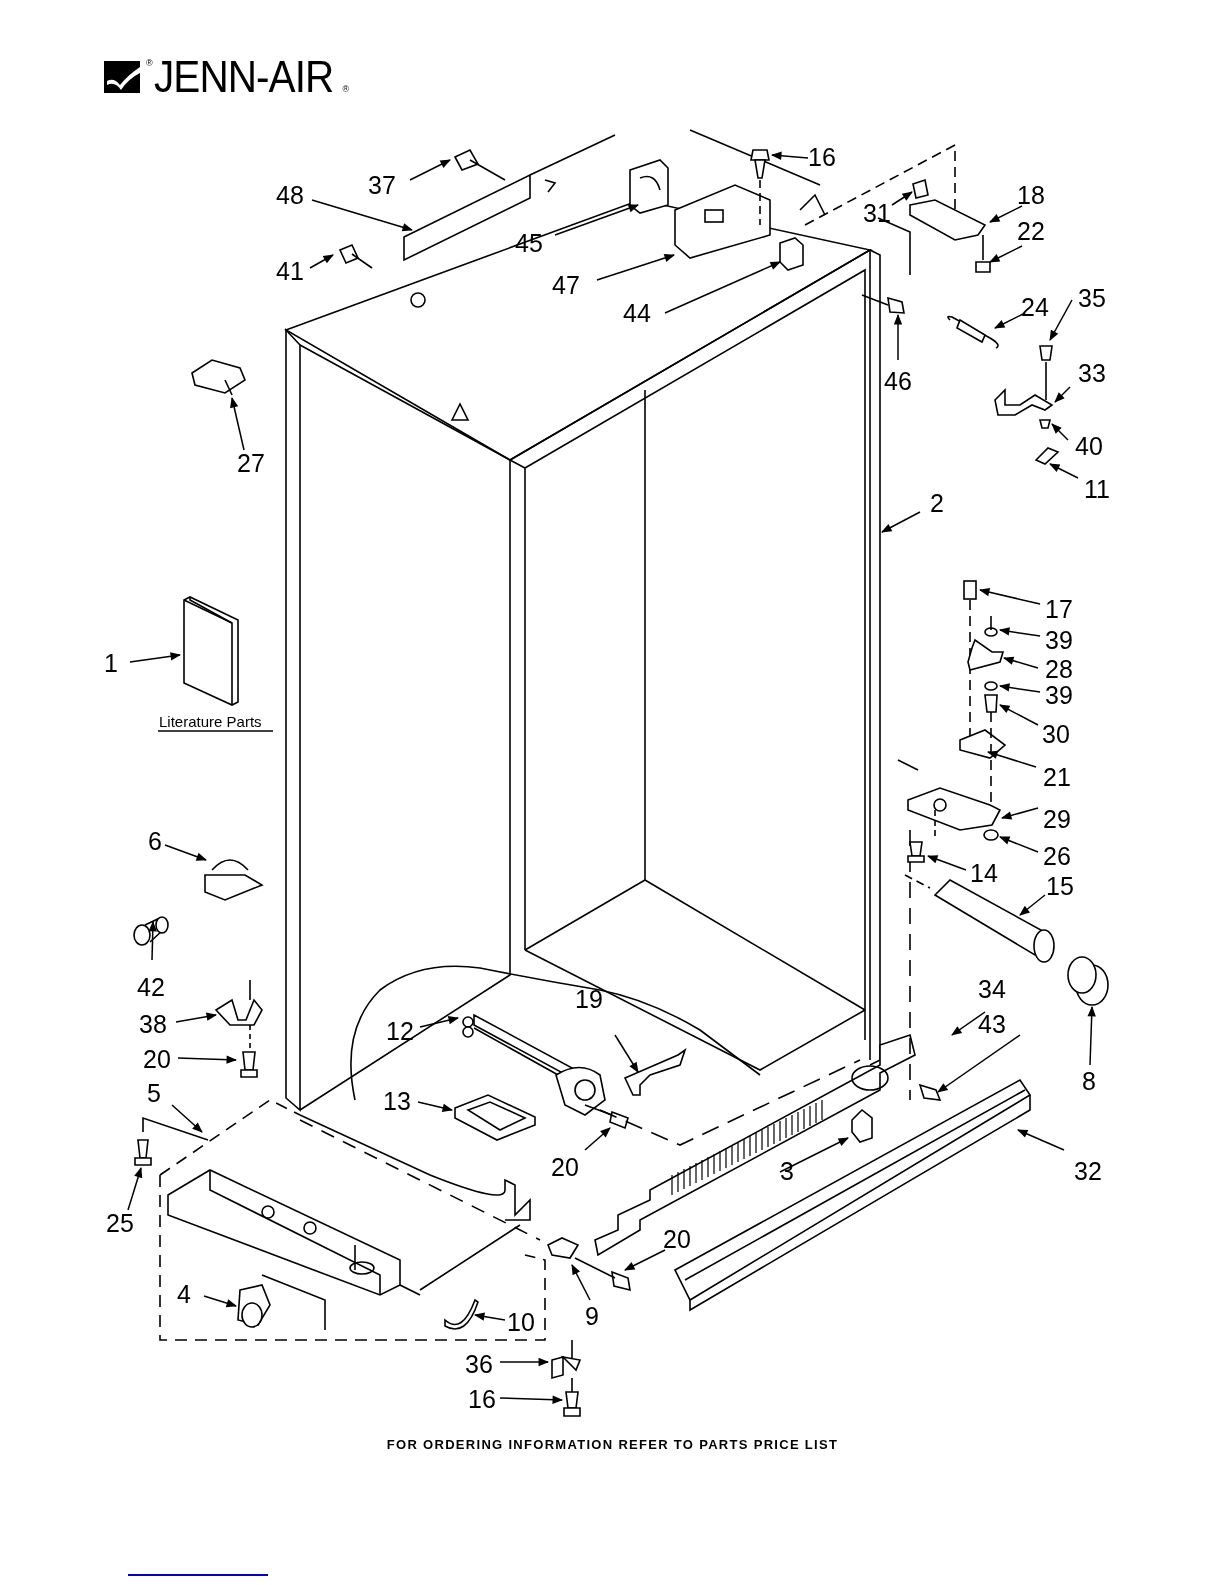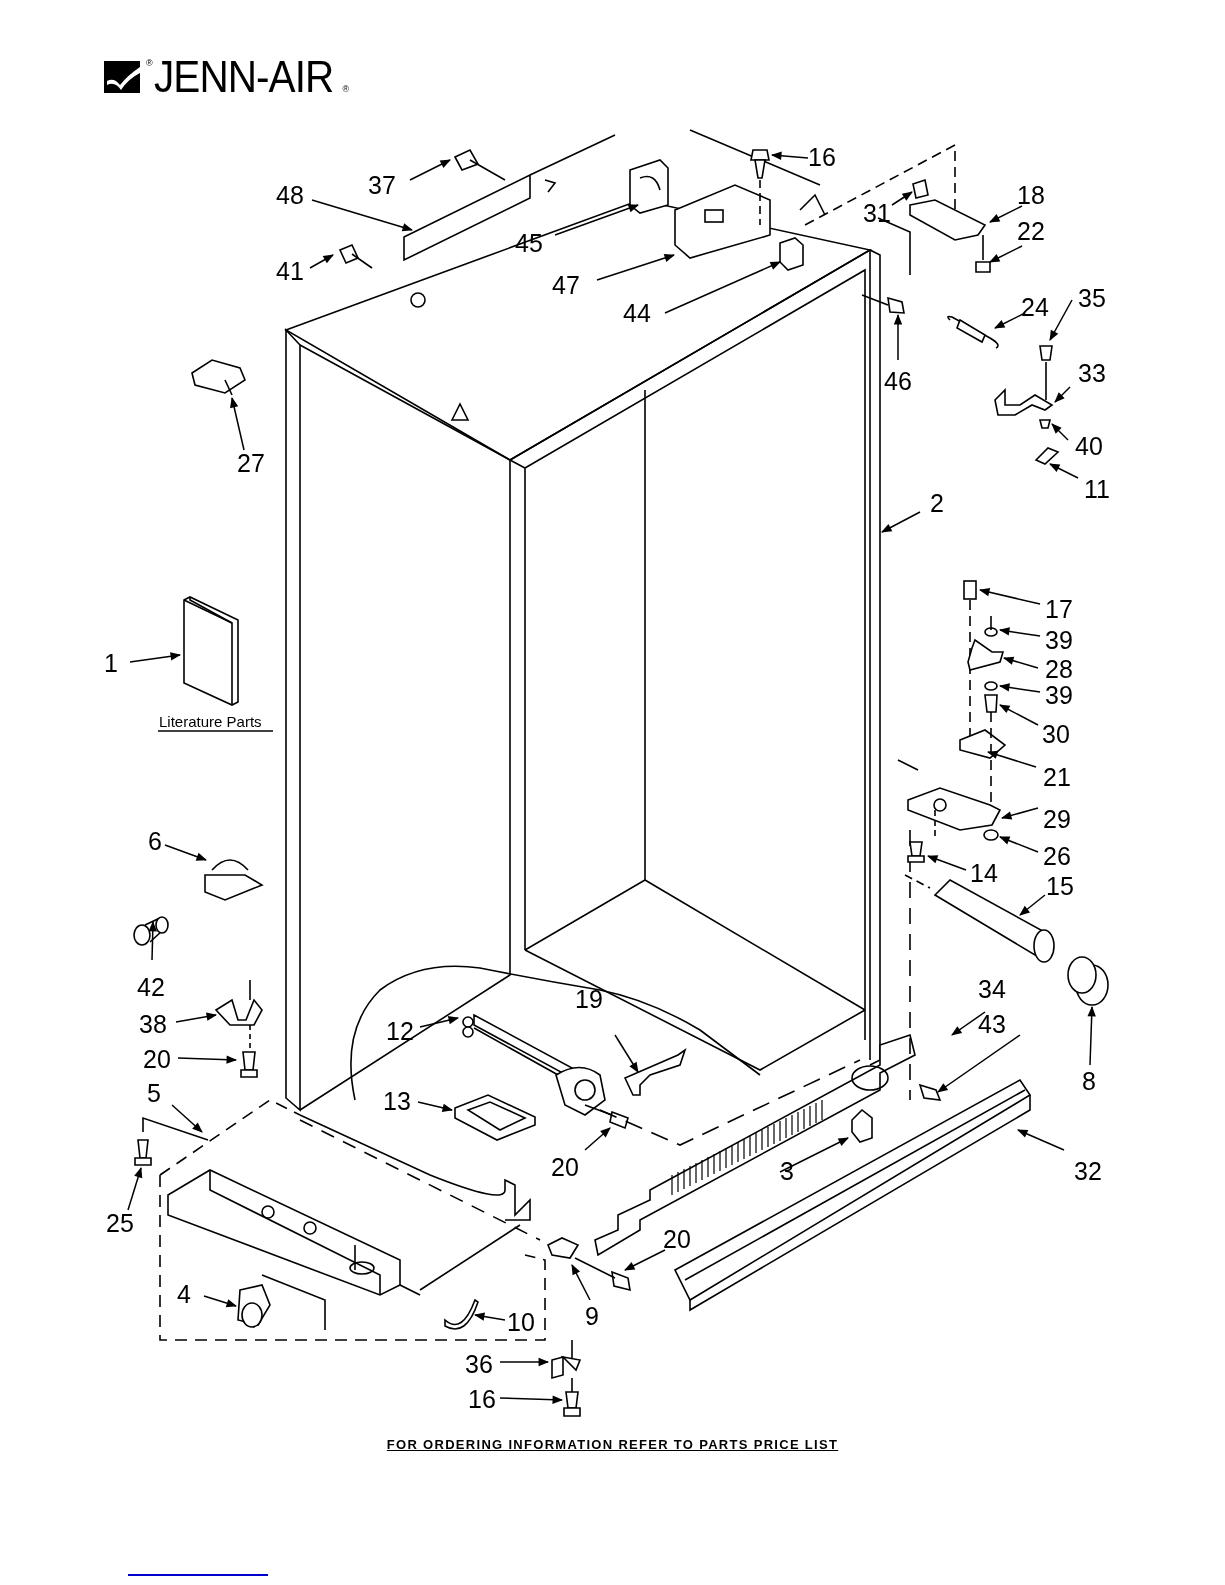--- a/index.html
+++ b/index.html
@@ -7,21 +7,21 @@
          font-family: "Liberation Sans", sans-serif; color: #000; }
   #logo { position: absolute; left: 104px; top: 52px; height: 50px; display: flex; align-items: center; }
   #logo .mark { width: 40px; height: 40px; }
   #logo .reg1 { font-size: 9px; position: relative; top: -14px; margin: 0 1px 0 2px; }
   #logo .word { font-size: 44px; font-weight: normal; letter-spacing: -1px; line-height: 1; transform: scaleX(0.92); transform-origin: left center; }
   #logo .reg2 { font-size: 9px; position: relative; top: 12px; margin-left: -6px; }
   #diagram { position: absolute; left: 0; top: 0; width: 1225px; height: 1585px; }
   #diagram text.callout { font-family: "Liberation Sans", sans-serif; font-size: 25px; fill: #000; }
   #diagram text.lit { font-family: "Liberation Sans", sans-serif; font-size: 15px; fill: #000; }
   #footer-note { position: absolute; left: 0; width: 1225px; top: 1437px; text-align: center;
-                 font-size: 13px; font-weight: bold; letter-spacing: 1.3px; text-decoration: underline; }
+                 font-size: 13px; font-weight: bold; letter-spacing: 1.3px; }
   #footer-link { position: absolute; left: 128px; top: 1574px; width: 140px; height: 2px; background: #0000cc; }
 </style>
 </head>
 <body>
 
 <div id="logo">
   <svg class="mark" viewBox="0 0 40 40">
     <rect x="0" y="4" width="36" height="32" fill="#000"></rect>
     <path d="M3 24 Q10 20 16 28 Q24 18 36 10 L36 16 Q24 22 17 33 Q11 24 3 28 Z" fill="#fff"></path>
   </svg>

